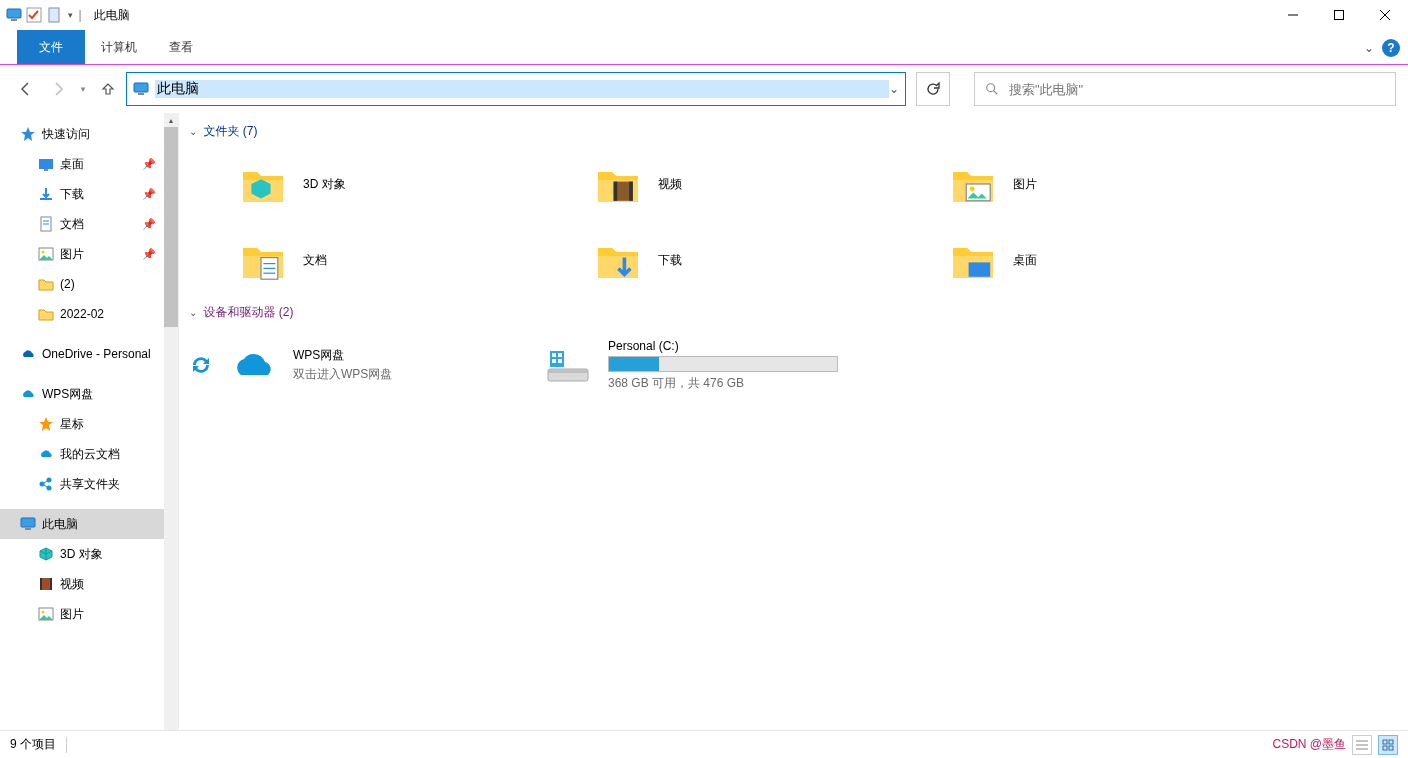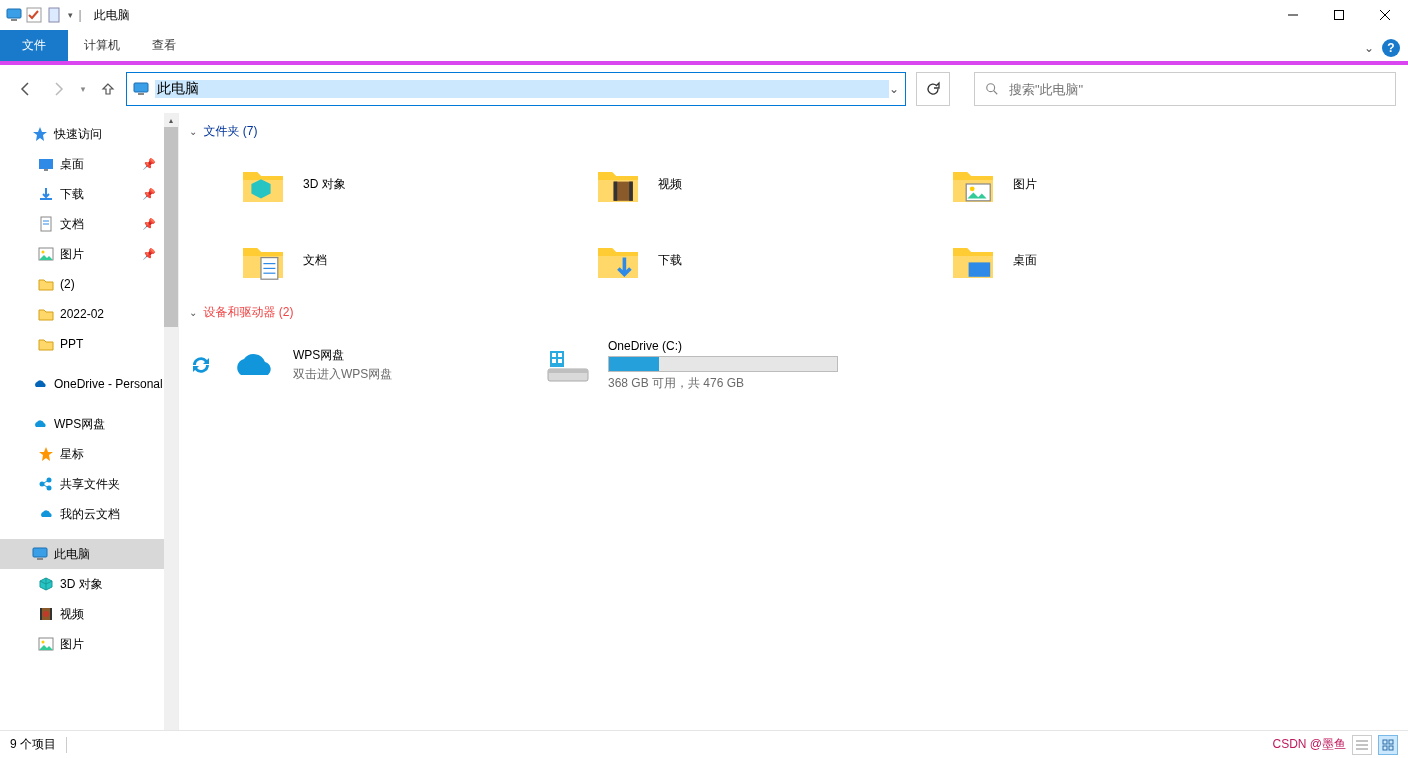--- a/index.html
+++ b/index.html
@@ -7,21 +7,21 @@
 
 .titlebar{height:30px;display:flex;align-items:center;padding:0 0 0 6px;background:#fff;}
 .titlebar .qat{display:flex;gap:4px;align-items:center;}
 .titlebar .qat .pc-ico{width:16px;height:16px;}
 .titlebar .sep{color:#888;margin:0 6px;}
 .titlebar .title{margin-left:6px;}
 .winbtns{margin-left:auto;display:flex;}
 .winbtn{width:46px;height:30px;display:flex;align-items:center;justify-content:center;}
 .winbtn svg{width:10px;height:10px;}
 
-.ribbon{height:35px;background:#fff;display:flex;align-items:stretch;border-bottom:4px solid #d946ef;position:relative;}
+.ribbon{height:35px;background:#fff;display:flex;align-items:stretch;border-bottom:1px solid #d946ef;position:relative;padding-left:17px;}
 .filetab{background:#1979ca;color:#fff;padding:0 22px;display:flex;align-items:center;}
 .rtab{padding:0 16px;display:flex;align-items:center;color:#333;}
 .ribbon-right{position:absolute;right:8px;top:0;height:35px;display:flex;align-items:center;gap:8px;}
 .help-badge{width:18px;height:18px;border-radius:50%;background:#1979ca;color:#fff;display:flex;align-items:center;justify-content:center;font-weight:bold;font-size:12px;}
 
 .navrow{height:48px;display:flex;align-items:center;padding:0 12px;gap:4px;}
 .navbtn{width:28px;height:28px;display:flex;align-items:center;justify-content:center;color:#666;}
 .addr{flex:0 0 780px;height:34px;border:1px solid #0078d7;display:flex;align-items:center;padding:0 6px;background:#fff;}
 .addr .pc-ico{width:16px;height:16px;margin-right:6px;}
 .addr input{border:none;outline:none;flex:1;font-size:14px;background:#cce8ff;padding:1px 2px;}
@@ -30,21 +30,21 @@
 .search{flex:1;height:34px;border:1px solid #ccc;display:flex;align-items:center;padding:0 10px;margin-left:20px;color:#777;gap:10px;}
 .search input{border:none;outline:none;flex:1;color:#777;font-size:13px;}
 
 .body{position:absolute;top:113px;bottom:28px;left:0;right:0;display:flex;}
 
 .sidebar{width:178px;overflow:hidden;position:relative;}
 .sidebar-inner{position:absolute;inset:0 14px 0 0;overflow:hidden;padding-top:6px;}
 .sb-scroll{position:absolute;right:0;top:0;width:14px;height:100%;background:#f0f0f0;}
 .sb-thumb{position:absolute;right:0;top:0;width:14px;height:200px;background:#c2c2c2;}
 .sb-up{position:absolute;right:0;top:0;width:14px;height:14px;display:flex;align-items:center;justify-content:center;font-size:8px;color:#555;}
-.tree-item{height:30px;display:flex;align-items:center;padding-left:32px;gap:6px;white-space:nowrap;}
+.tree-item{height:30px;display:flex;align-items:center;padding-left:20px;gap:6px;white-space:nowrap;}
 .tree-item.sub{padding-left:38px;}
 .tree-item.selected{background:#d8d8d8;}
 .pin{margin-left:auto;margin-right:8px;color:#888;font-size:11px;}
 .ico{width:16px;height:16px;flex-shrink:0;}
 
 .content{flex:1;overflow:auto;padding:4px 0 0 0;border-left:1px solid #eee;}
 .group-hdr{display:flex;align-items:center;gap:6px;color:#003399;padding:6px 10px;}
 .group-hdr .chev{font-size:10px;color:#555;}
 .grid{display:grid;grid-template-columns:repeat(3,355px);padding-left:60px;}
 .gitem{display:flex;align-items:center;height:76px;gap:16px;}
@@ -230,29 +230,20 @@
    </div>
           <div class="tree-item sub">
      <span class="ico">
               <svg viewBox="0 0 16 16" width="16" height="16">
                 <path d="M1 4h5l2 2h7v8H1z" fill="#ffd869" stroke="#d4a017"></path>
               </svg>
             </span>
      <span>2022-02</span>
 
    </div>
-          <div class="tree-item sub">
-     <span class="ico">
-              <svg viewBox="0 0 16 16" width="16" height="16">
-                <path d="M1 4h5l2 2h7v8H1z" fill="#ffd869" stroke="#d4a017"></path>
-              </svg>
-            </span>
-     <span>PPT</span>
-
-   </div>
         </div>
       <div style="height:10px"></div>
       <div class="tree-item">
         <span class="ico">
             <svg viewBox="0 0 16 16">
               <path d="M4 11a3 3 0 0 1 1-5 4 4 0 0 1 7 1 2.5 2.5 0 0 1 1 4z" fill="#0364b8"></path>
             </svg>
           </span>
         <span>OneDrive - Personal</span>
       </div>
@@ -270,36 +261,36 @@
      <span class="ico">
               <svg viewBox="0 0 16 16" width="16" height="16">
                 <polygon points="8,1 10,6 15,6 11,9 12,15 8,12 4,15 5,9 1,6 6,6" fill="#ff9500"></polygon>
               </svg>
             </span>
      <span>星标</span>
    </div>
           <div class="tree-item sub">
      <span class="ico">
               <svg viewBox="0 0 16 16" width="16" height="16">
+                <path d="M4 11a3 3 0 0 1 1-5 4 4 0 0 1 7 1 2.5 2.5 0 0 1 1 4z" fill="#1296db"></path>
+              </svg>
+            </span>
+     <span>我的云文档</span>
+   </div>
+          <div class="tree-item sub">
+     <span class="ico">
+              <svg viewBox="0 0 16 16" width="16" height="16">
                 <circle cx="4" cy="8" r="2.5" fill="#1296db"></circle>
                 <circle cx="11" cy="4" r="2.5" fill="#1296db"></circle>
                 <circle cx="11" cy="12" r="2.5" fill="#1296db"></circle>
                 <line x1="6" y1="7" x2="9" y2="5" stroke="#1296db"></line>
                 <line x1="6" y1="9" x2="9" y2="11" stroke="#1296db"></line>
               </svg>
             </span>
      <span>共享文件夹</span>
-   </div>
-          <div class="tree-item sub">
-     <span class="ico">
-              <svg viewBox="0 0 16 16" width="16" height="16">
-                <path d="M4 11a3 3 0 0 1 1-5 4 4 0 0 1 7 1 2.5 2.5 0 0 1 1 4z" fill="#1296db"></path>
-              </svg>
-            </span>
-     <span>我的云文档</span>
    </div>
         </div>
       <div style="height:10px"></div>
       <div class="tree-item selected">
         <span class="ico">
             <svg viewBox="0 0 16 16">
               <rect x="1" y="2" width="14" height="9" rx="1" fill="#3a9fe6" stroke="#1b6fb3"></rect>
               <rect x="5" y="12" width="6" height="2" fill="#888"></rect>
             </svg>
           </span>
@@ -425,21 +416,21 @@
                 <rect x="-2" y="2" width="18" height="12" fill="#2e8ae6"></rect>
               </g>
             </svg>
           </span>
      <span>桌面</span>
    </div>
       </div>
 
     <div class="group-hdr">
       <span class="chev">⌄</span>
-      <span style="color:#ef4444;">设备和驱动器 (2)</span>
+      <span style="color:#701a75;">设备和驱动器 (2)</span>
     </div>
     <div class="drive-grid">
       <div class="ditem">
         <span class="sync-ico">
             <svg viewBox="0 0 24 24">
               <path d="M4 12a8 8 0 0 1 14-5l2-2v6h-6l2-2a5 5 0 0 0-9 3M20 12a8 8 0 0 1-14 5l-2 2v-6h6l-2 2a5 5 0 0 0 9-3" fill="#1296db"></path>
             </svg>
           </span>
         <span class="big-ico">
             <svg viewBox="0 0 48 48">
@@ -457,21 +448,21 @@
               <rect x="4" y="28" width="40" height="12" rx="2" fill="#d9d9d9" stroke="#aaa"></rect>
               <rect x="4" y="28" width="40" height="4" fill="#bfbfbf"></rect>
               <rect x="6" y="10" width="14" height="16" fill="#29abe2"></rect>
               <rect x="8" y="12" width="4" height="4" fill="#fff"></rect>
               <rect x="8" y="18" width="4" height="4" fill="#fff"></rect>
               <rect x="14" y="12" width="4" height="4" fill="#fff"></rect>
               <rect x="14" y="18" width="4" height="4" fill="#fff"></rect>
             </svg>
           </span>
         <div class="meta">
-          <div>OneDrive (C:)</div>
+          <div>Personal (C:)</div>
           <div class="bar">
               <div class="bar-fill" id="cfill" style="width: 22%;"></div>
             </div>
           <div class="sub">368 GB 可用，共 476 GB</div>
         </div>
       </div>
     </div>
   </div>
 </div>
 

